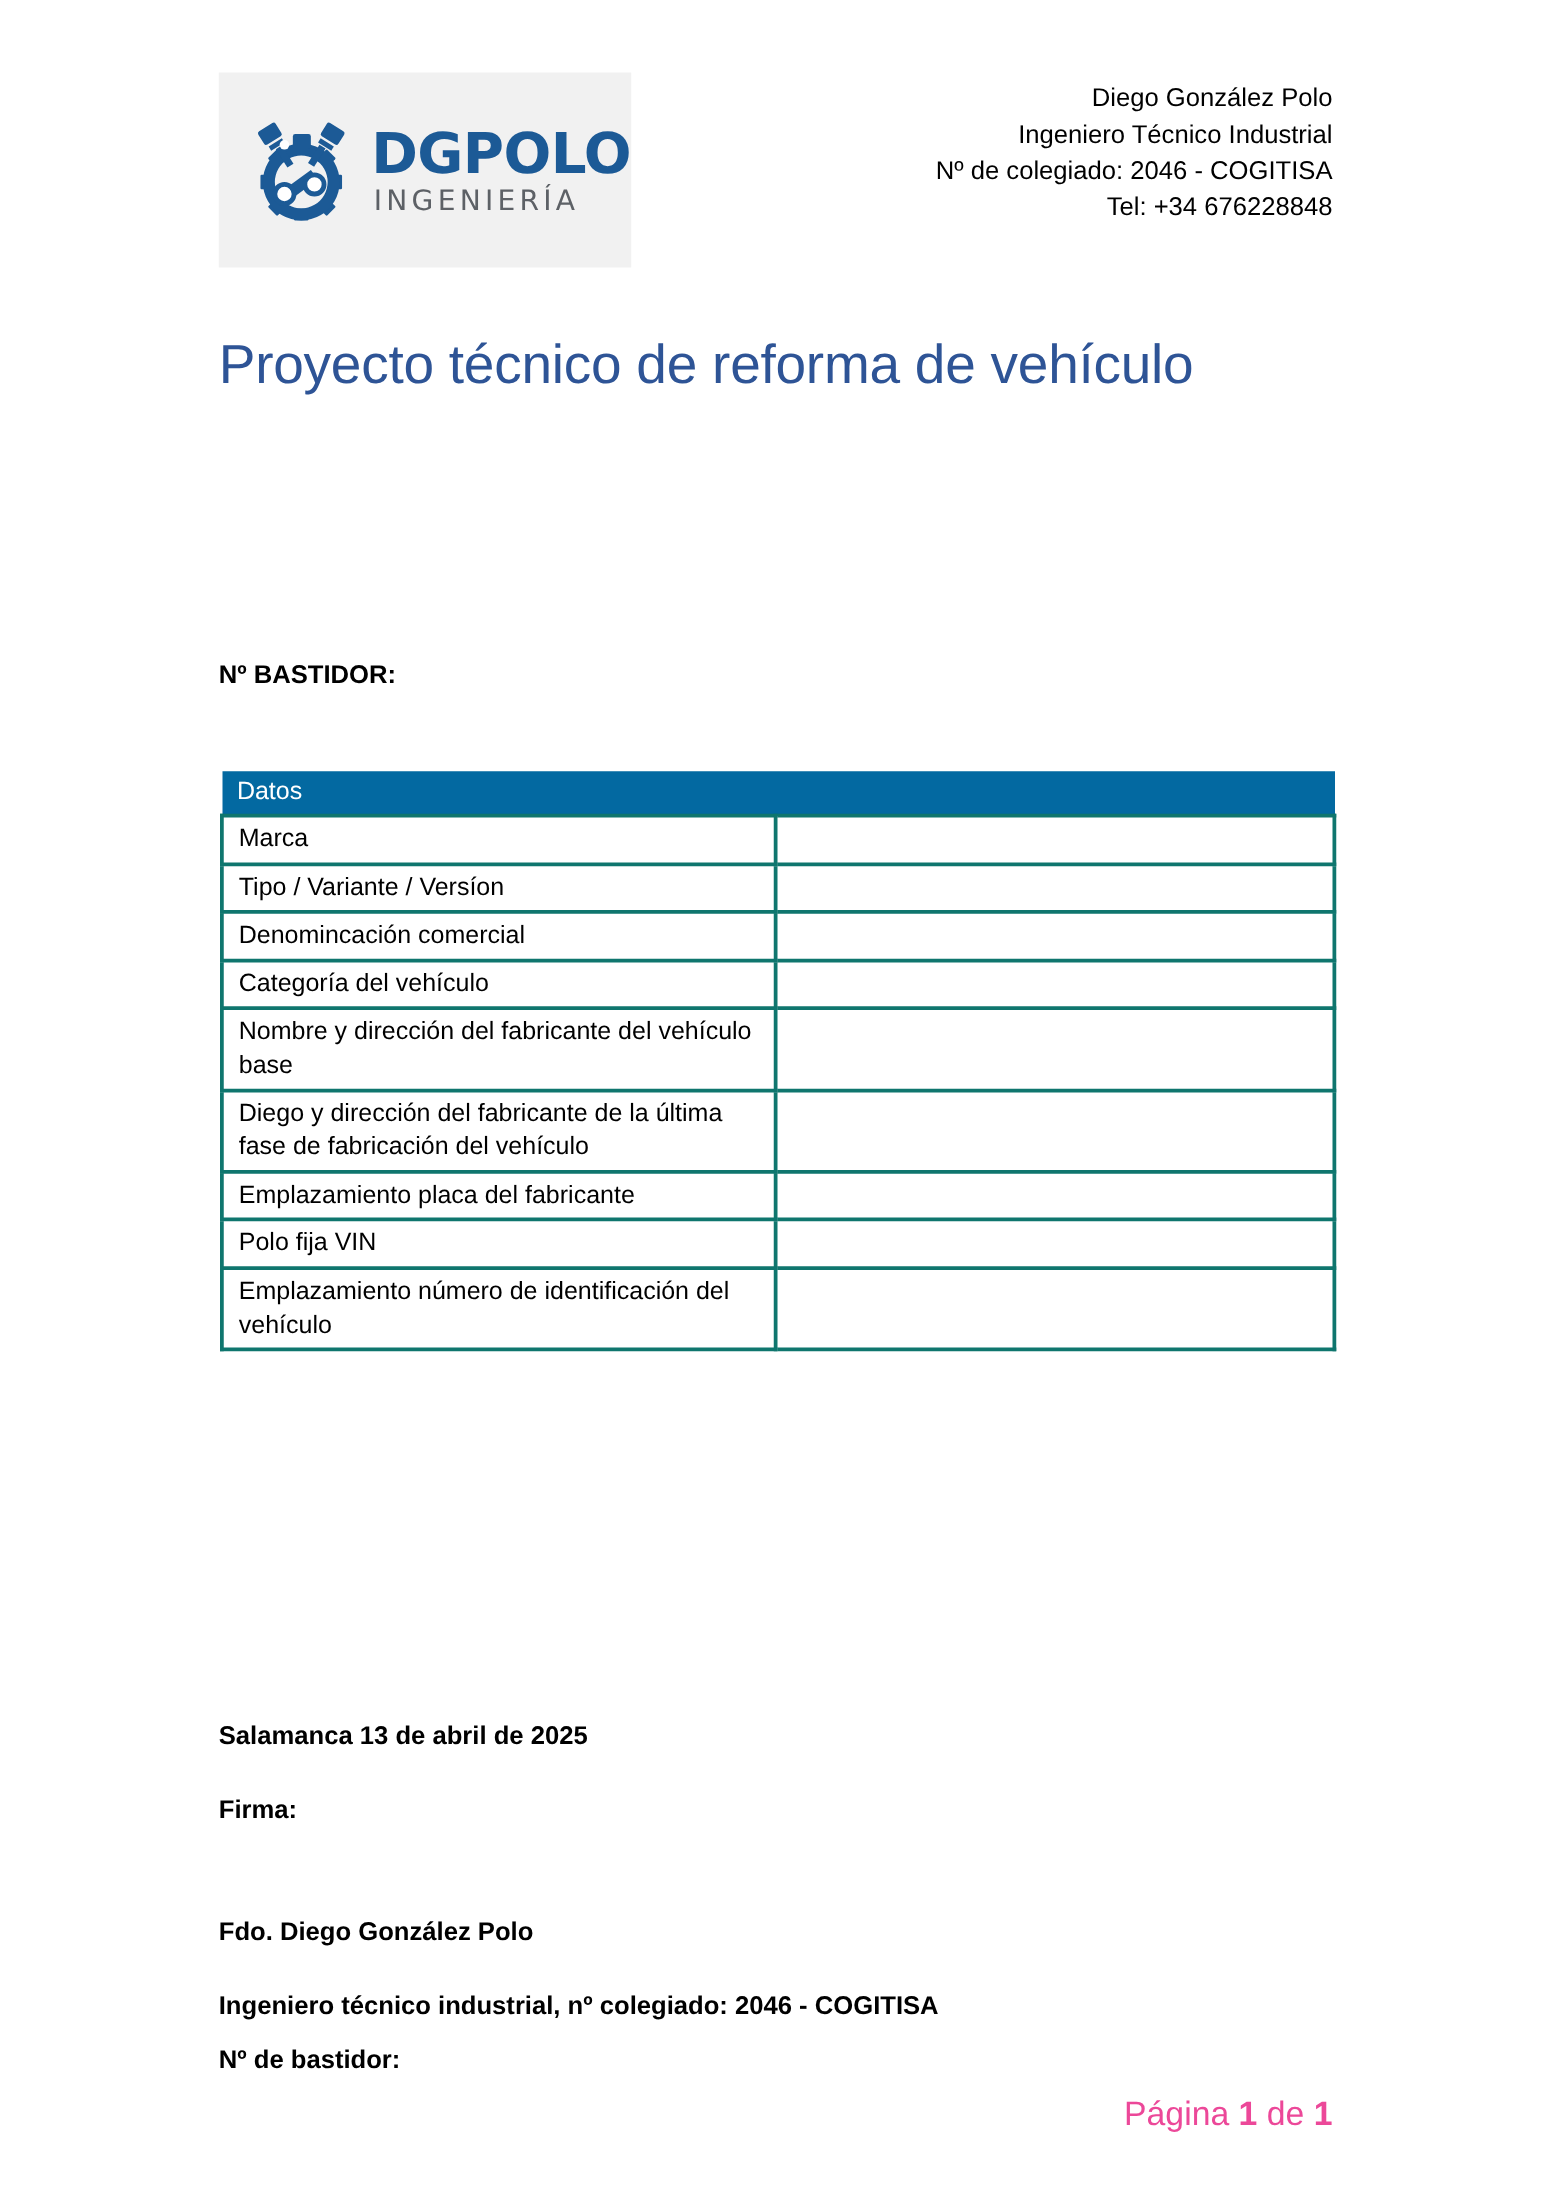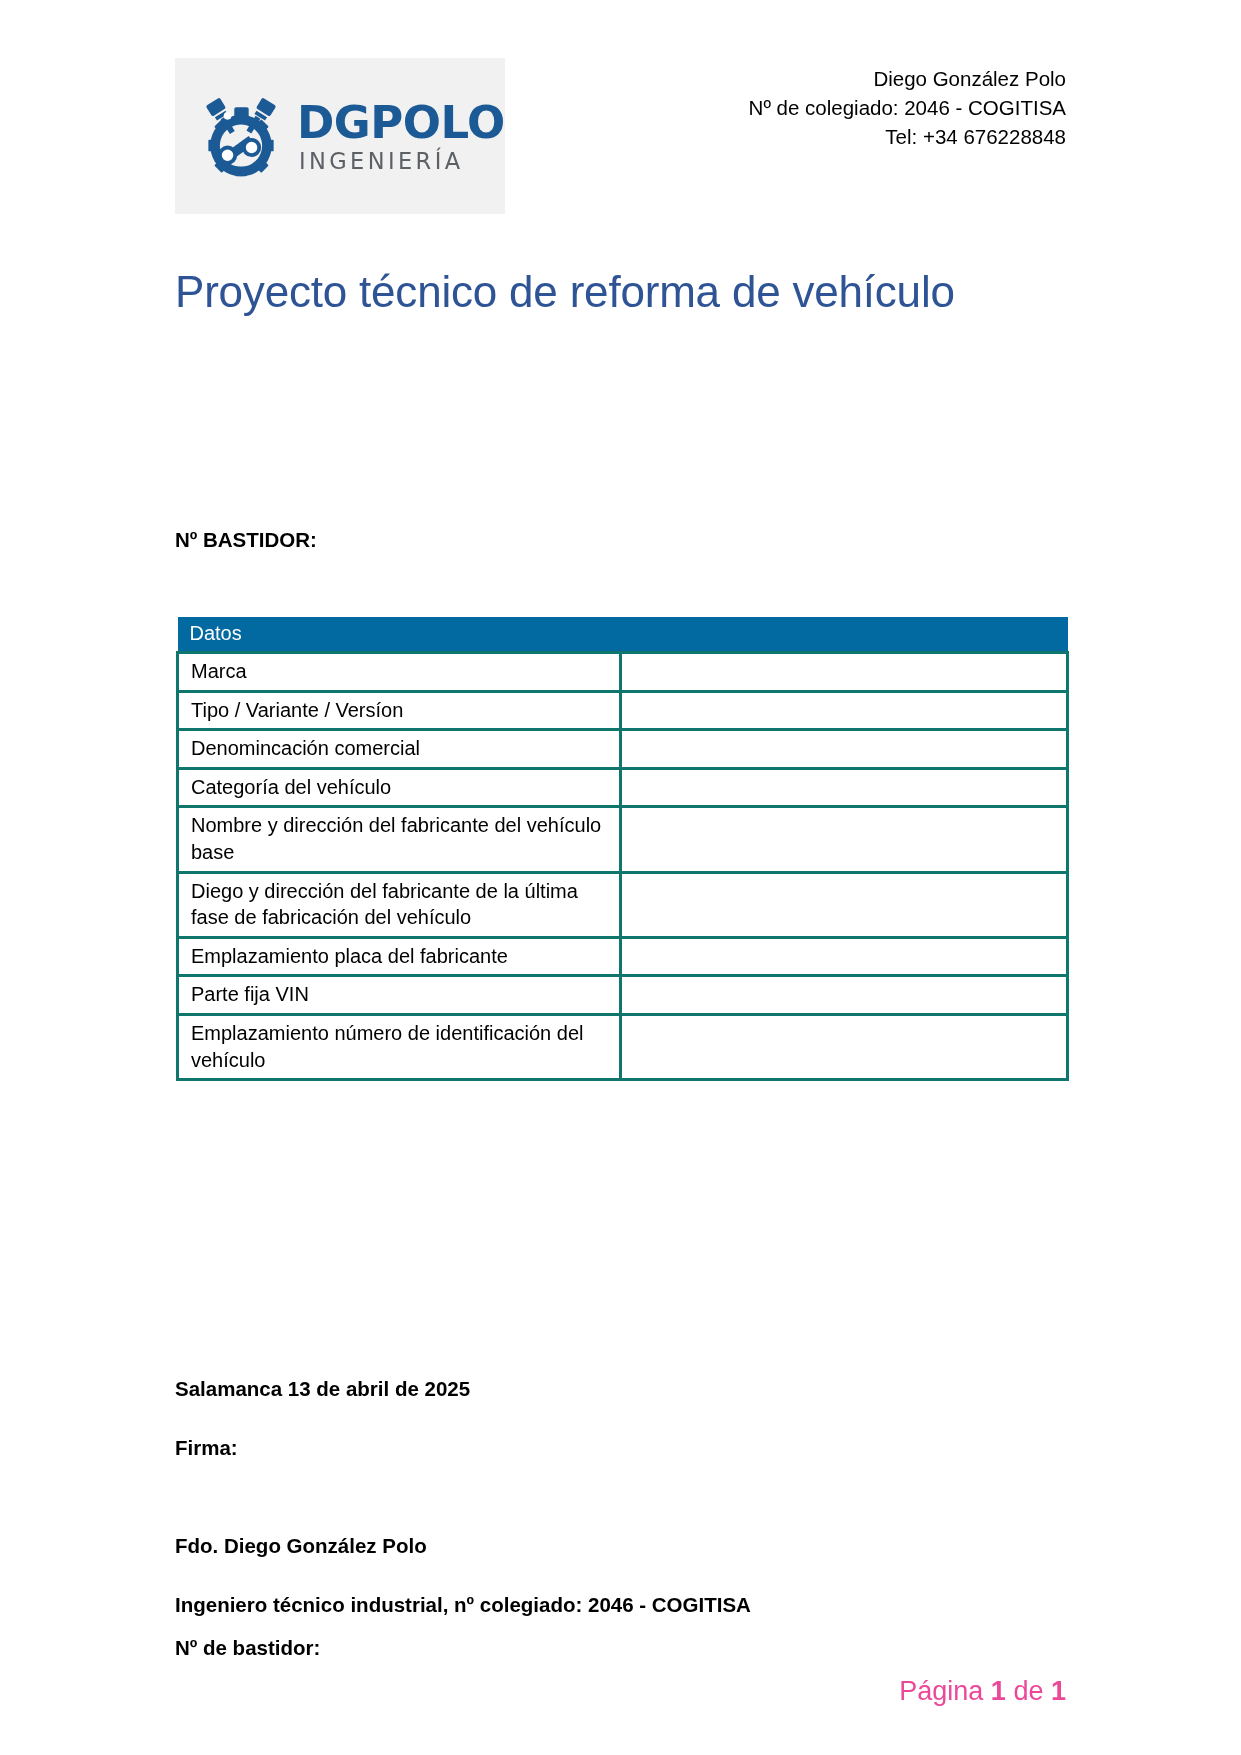--- a/index.html
+++ b/index.html
@@ -212,20 +212,21 @@
         <circle cx="36" cy="29" r="4" fill="#ffffff"></circle>
       </svg>
       <div class="logo-words">
         <span class="logo-dgpolo">DGPOLO</span>
         <span class="logo-ing">INGENIERÍA</span>
       </div>
     </div>
 
     <div class="contact">
       <div>Diego González Polo</div>
+      <div>Ingeniero Técnico Industrial</div>
       <div>Nº de colegiado: 2046 - COGITISA</div>
       <div>Tel: +34 676228848</div>
     </div>
 
   </div>
 
   <h1 class="doc-title">Proyecto técnico de reforma de vehículo</h1>
 
   <div class="vin-label">Nº BASTIDOR:</div>
 
@@ -262,21 +263,21 @@
       </tr>
       <tr>
         <td>Diego y dirección del fabricante de la última fase de fabricación del vehículo</td>
         <td class="value"></td>
       </tr>
       <tr>
         <td>Emplazamiento placa del fabricante</td>
         <td class="value"></td>
       </tr>
       <tr>
-        <td>Parte fija VIN</td>
+        <td>Polo fija VIN</td>
         <td class="value"></td>
       </tr>
       <tr>
         <td>Emplazamiento número de identificación del vehículo</td>
         <td class="value"></td>
       </tr>
     </tbody>
   </table>
 
   <div class="closing">

